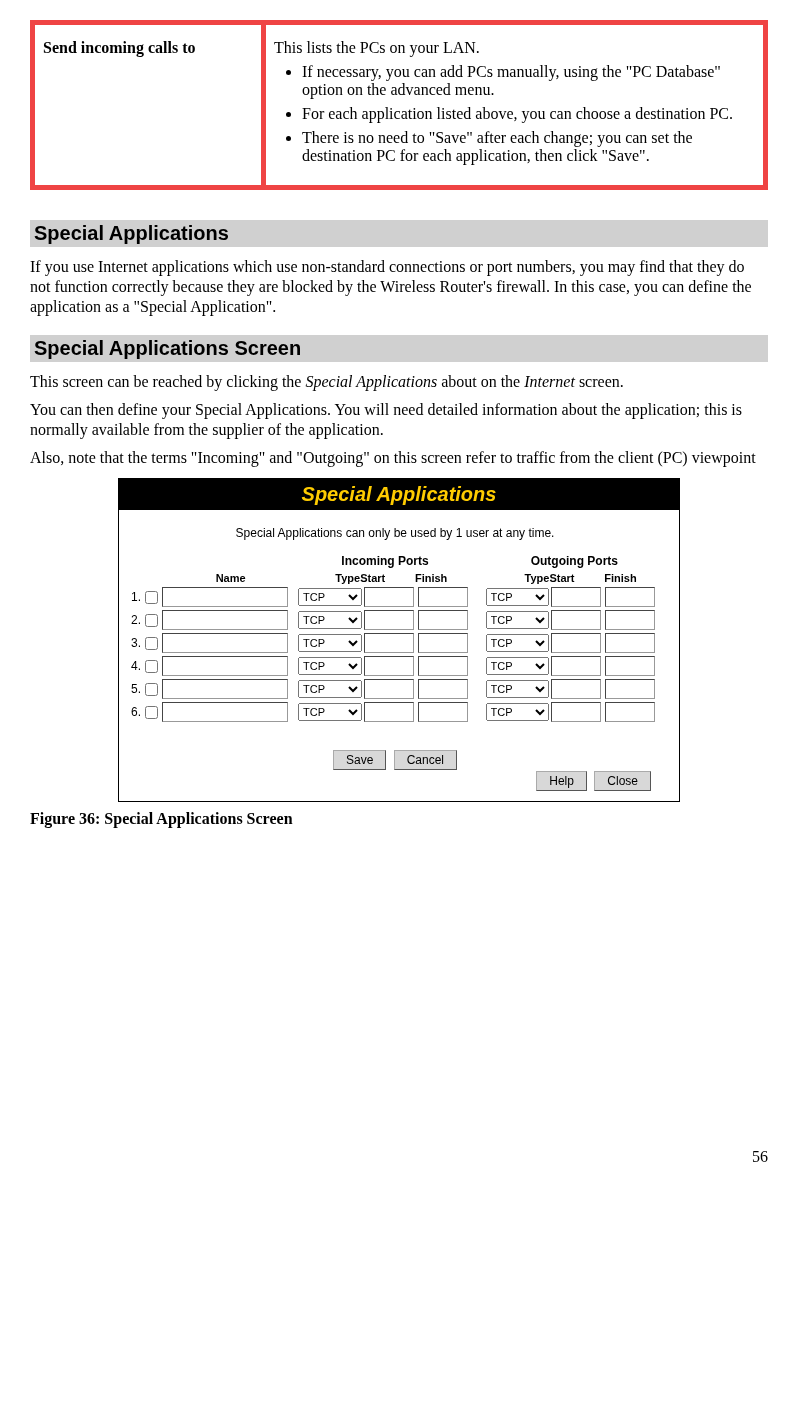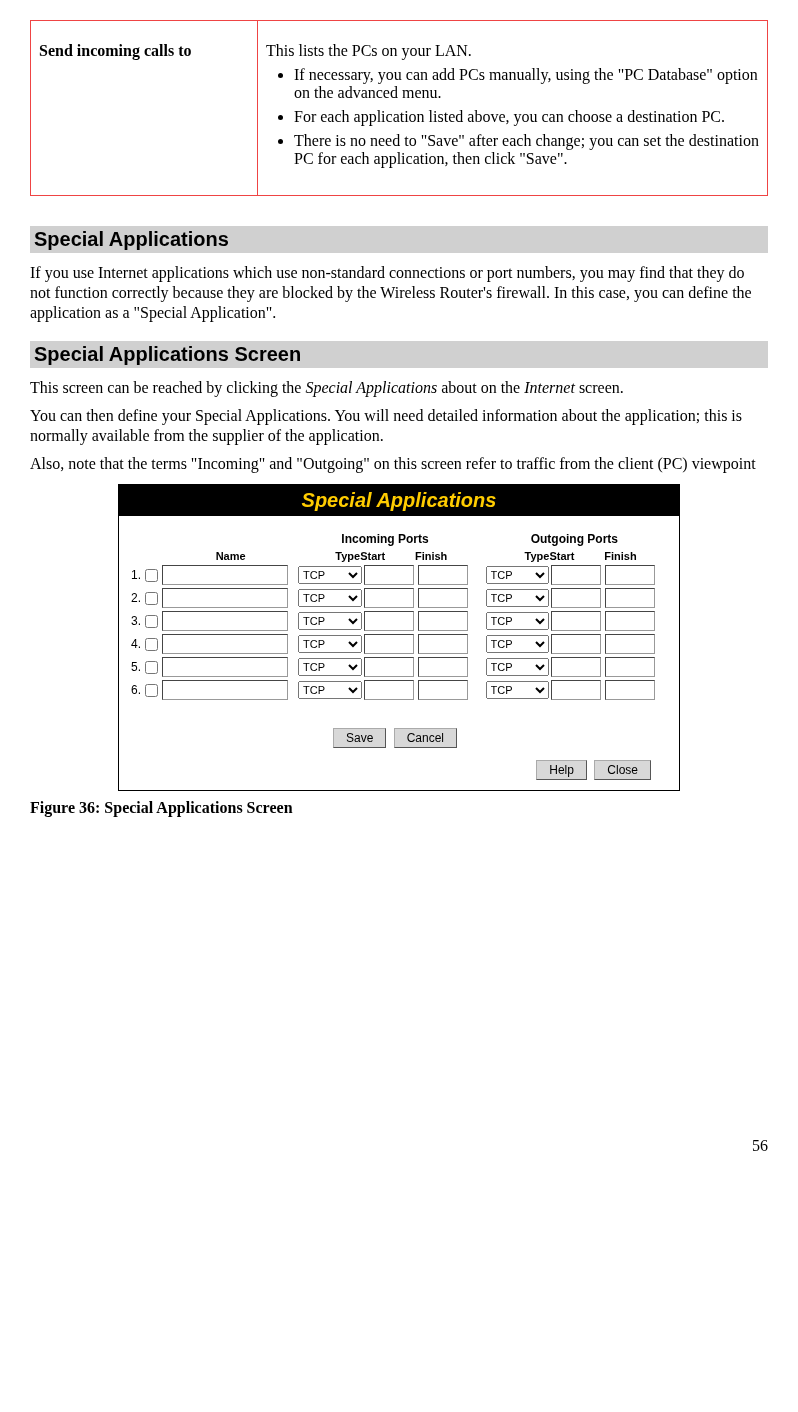--- a/index.html
+++ b/index.html
@@ -10,22 +10,22 @@
       width: 798px;
       box-sizing: border-box;
       color: #000;
     }
     table.info-table {
       border-collapse: collapse;
       width: 100%;
       margin-bottom: 30px;
     }
     table.info-table td {
-      border: 1px solid #ef4444;
-      padding: 21px 8px;
+      border: 5px solid #ef4444;
+      padding: 14px 8px;
       vertical-align: top;
     }
     table.info-table td.left {
       font-weight: bold;
       width: 210px;
     }
     table.info-table ul {
       margin: 6px 0 0 0;
       padding-left: 28px;
     }
@@ -103,21 +103,21 @@
     .app-row .nm { width: 120px; height: 16px; border: 1px inset #999; margin-right: 10px; background:#fff; }
     .app-row select.tp { width: 72px; height: 18px; font-size: 11px; margin-right: 2px; }
     .app-row .pt { width: 44px; height: 16px; border: 1px inset #999; margin-right: 4px; background:#fff; }
     .app-row .gap { width: 16px; }
     .btn-row {
       text-align: center;
       margin-top: 28px;
     }
     .btn-row2 {
       text-align: right;
-      margin-top: 12px;
+      margin-top: 1px;
       padding-right: 6px;
     }
     button.win {
       font-family: Arial, Helvetica, sans-serif;
       font-size: 12px;
       padding: 2px 12px;
       background: #d8d8d8;
       border: 1px outset #aaa;
       margin: 0 2px;
       color:#000;
@@ -159,20 +159,21 @@
 <p>
   <span>This screen can be reached by clicking the </span><span class="italic">Special Applications</span><span> about on the </span><span class="italic">Internet</span><span> screen.</span>
 </p>
 <p>You can then define your Special Applications. You will need detailed information about the application; this is normally available from the supplier of the application.</p>
 <p>Also, note that the terms "Incoming" and "Outgoing" on this screen refer to traffic from the client (PC) viewpoint</p>
 
 <div class="figure-wrap">
   <div class="figure">
     <div class="figure-title">Special Applications</div>
     <div class="figure-body">
+      <div class="figure-note">Special Applications can only be used by 1 user at any time.</div>
 
       <div class="ports-header">
         <div class="col-name"></div>
         <div class="col-group">Incoming Ports</div>
         <div class="spacer"></div>
         <div class="col-group">Outgoing Ports</div>
       </div>
 
       <div class="col-labels">
         <div class="c1"></div>

